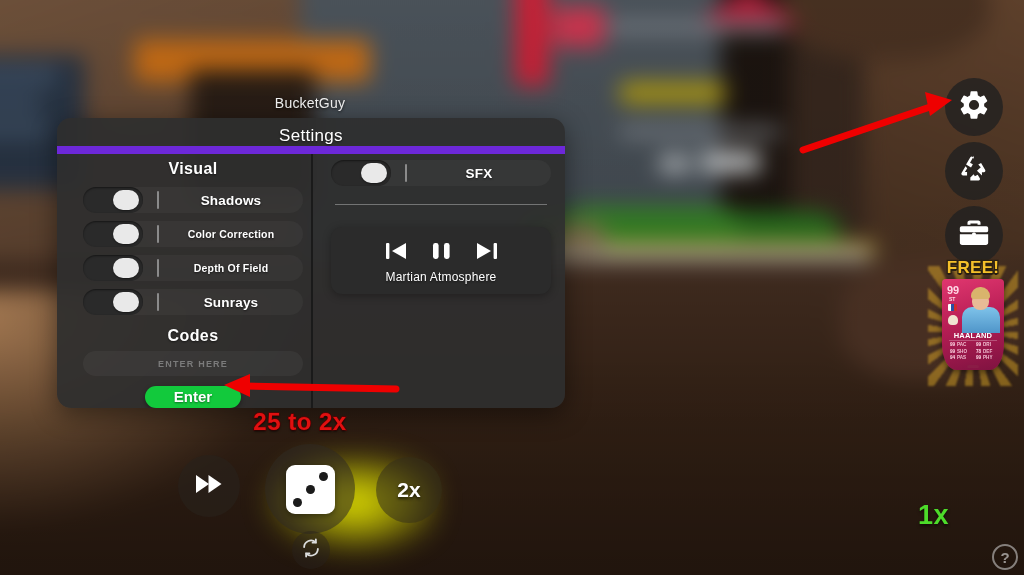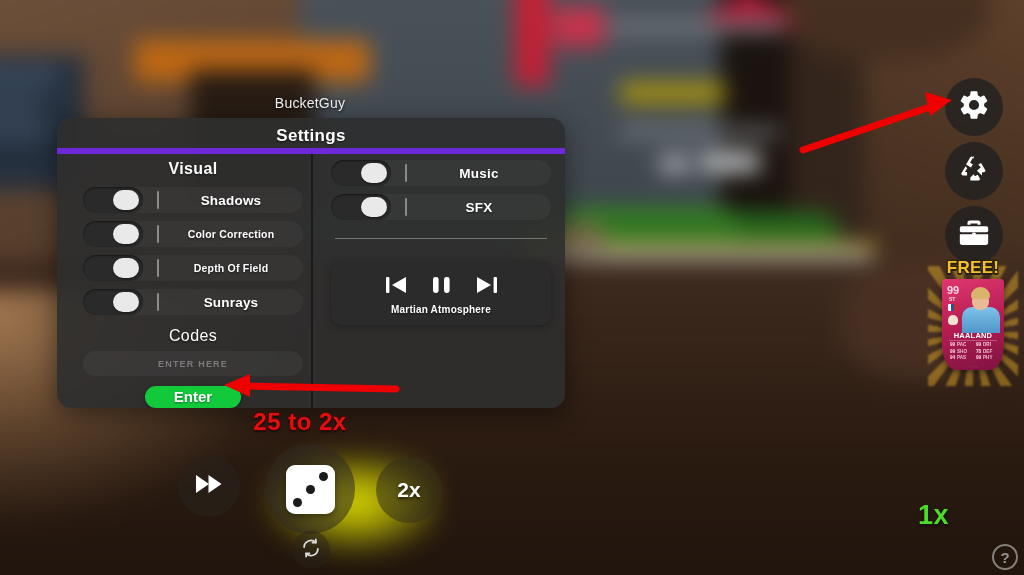--- a/index.html
+++ b/index.html
@@ -70,22 +70,22 @@
   
   #settings {
     position:absolute; left:57px; top:118px; width:508px; height:290px;
     background:rgba(46,46,46,.93);
     border-radius:14px;
     box-shadow:0 6px 26px rgba(0,0,0,.45);
     overflow:hidden;
   }
   #settings-title {
     height:36px; line-height:36px; text-align:center;
-    color:#fff; font-size:17px; font-weight:bold;
-    border-bottom:6px solid #6d28d9;
+    color:#fff; font-size:17px; font-weight:normal;
+    border-bottom:8px solid #6d28d9;
     letter-spacing:.3px;
     text-shadow:0 1px 2px rgba(0,0,0,.6);
   }
   #panel-body { display:flex; height:254px; position:relative;padding-left:12px; }
   #vdiv { position:absolute; left:50%; top:0; bottom:0; width:2px; background:#1a1a1a; }
   .col { width:50%; padding:6px 14px 0 14px; position:relative; }
   .col-title {
     text-align:center; color:#fff; font-weight:bold; font-size:16px;
     margin-bottom:9px; letter-spacing:.4px;
     text-shadow:0 1px 2px rgba(0,0,0,.55);
@@ -113,21 +113,21 @@
   .row .sep { width:2px; height:18px; background:#8b8b8b; margin:0 0 0 14px; flex:0 0 auto; border-radius:1px; }
   .row .lbl {
     flex:1; text-align:center; color:#fff; font-weight:bold;
     text-shadow:0 1px 2px rgba(0,0,0,.55);
     letter-spacing:.2px;
   }
   .lbl.sz-lg { font-size:13.5px; }
   .lbl.sz-sm { font-size:10.5px; }
 
   #codes-title {
-    text-align:center; color:#fff; font-weight:normal; font-size:16px;
+    text-align:center; color:#fff; font-weight:bold; font-size:16px;
     margin-top:12px; margin-bottom:6px; letter-spacing:.4px;
     text-shadow:0 1px 2px rgba(0,0,0,.55);
   }
   #code-input {
     display:block; width:100%; height:25px;
     background:rgba(255,255,255,.045);
     border:none; border-radius:13px;
     text-align:center; color:#7b7b7b;
     font-family:"Liberation Sans", sans-serif;
     font-size:9px; font-weight:bold; letter-spacing:1.2px;
@@ -146,21 +146,21 @@
   }
 
   #audio-hr { height:1px; background:#8b8b8b; margin:18px 4px 22px 4px; opacity:.75; }
   #player {
     background:#2b2b2b; border-radius:11px;
     padding:13px 8px 10px 8px; text-align:center;
     box-shadow:0 2px 8px rgba(0,0,0,.3);
   }
   #player-controls { display:flex; justify-content:center; align-items:center; gap:24px; margin-bottom:8px; }
   .pctl { cursor:pointer; line-height:0; }
-  #track-name { color:#fff; font-weight:bold; font-size:10px; letter-spacing:.2px; text-shadow:0 1px 2px rgba(0,0,0,.55); }
+  #track-name { color:#fff; font-weight:normal; font-size:12px; letter-spacing:.2px; text-shadow:0 1px 2px rgba(0,0,0,.55); }
 
   
   .sidebtn {
     position:absolute; right:21px;
     width:58px; height:58px; border-radius:50%;
     background:rgba(32,32,32,.80);
     display:flex; align-items:center; justify-content:center;
     cursor:pointer;
   }
   #btn-settings { top:78px; }
@@ -354,27 +354,20 @@
         <div class="lbl sz-lg">Sunrays</div>
       </div>
 
       <div id="codes-title">Codes</div>
       <input id="code-input" type="text" placeholder="ENTER HERE" style="">
       <button id="enter-btn">Enter</button>
     </div>
 
     <div class="col">
 
-      <div class="row">
-        <div class="toggle">
-            <div class="knob"></div>
-          </div>
-        <div class="sep"></div>
-        <div class="lbl sz-lg">Music</div>
-      </div>
 
       <div class="row">
         <div class="toggle">
             <div class="knob"></div>
           </div>
         <div class="sep"></div>
         <div class="lbl sz-lg">SFX</div>
       </div>
 
       <div id="audio-hr"></div>

